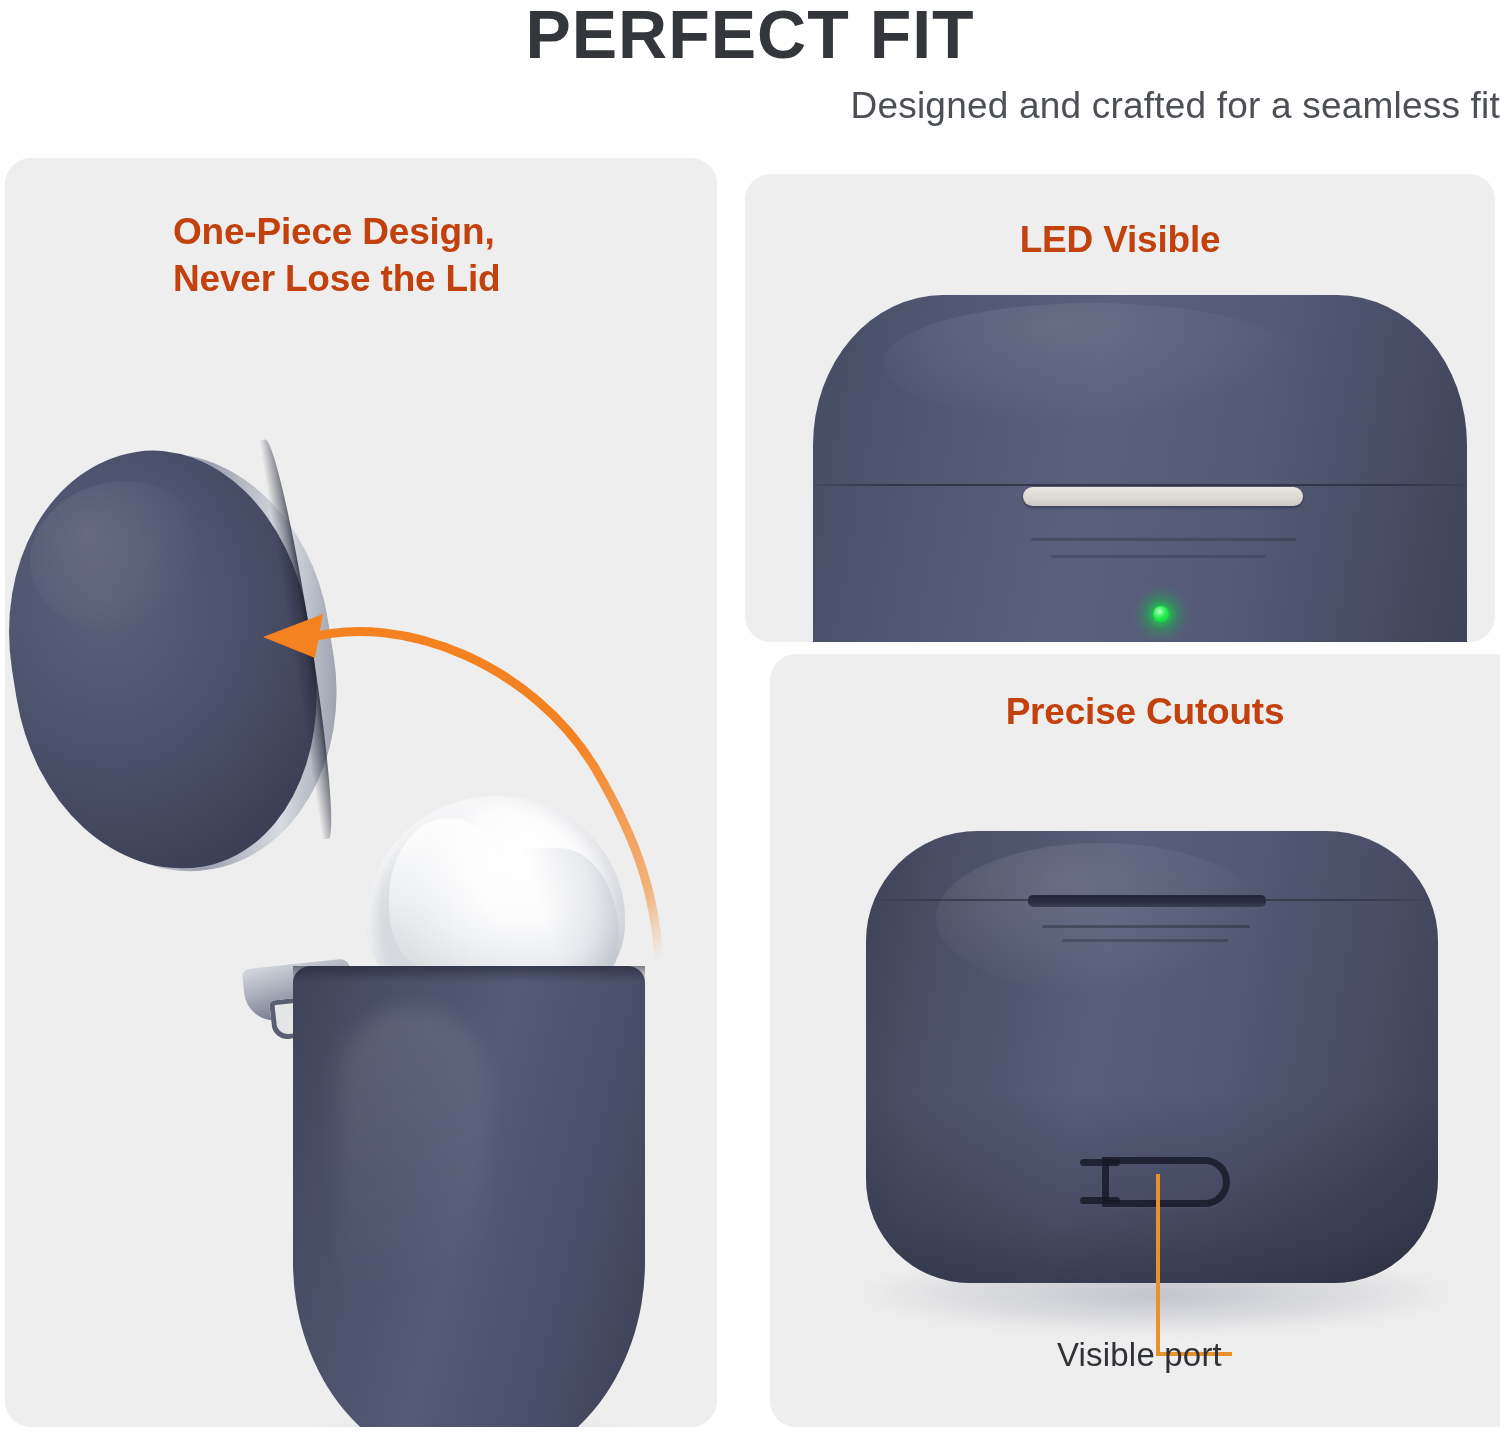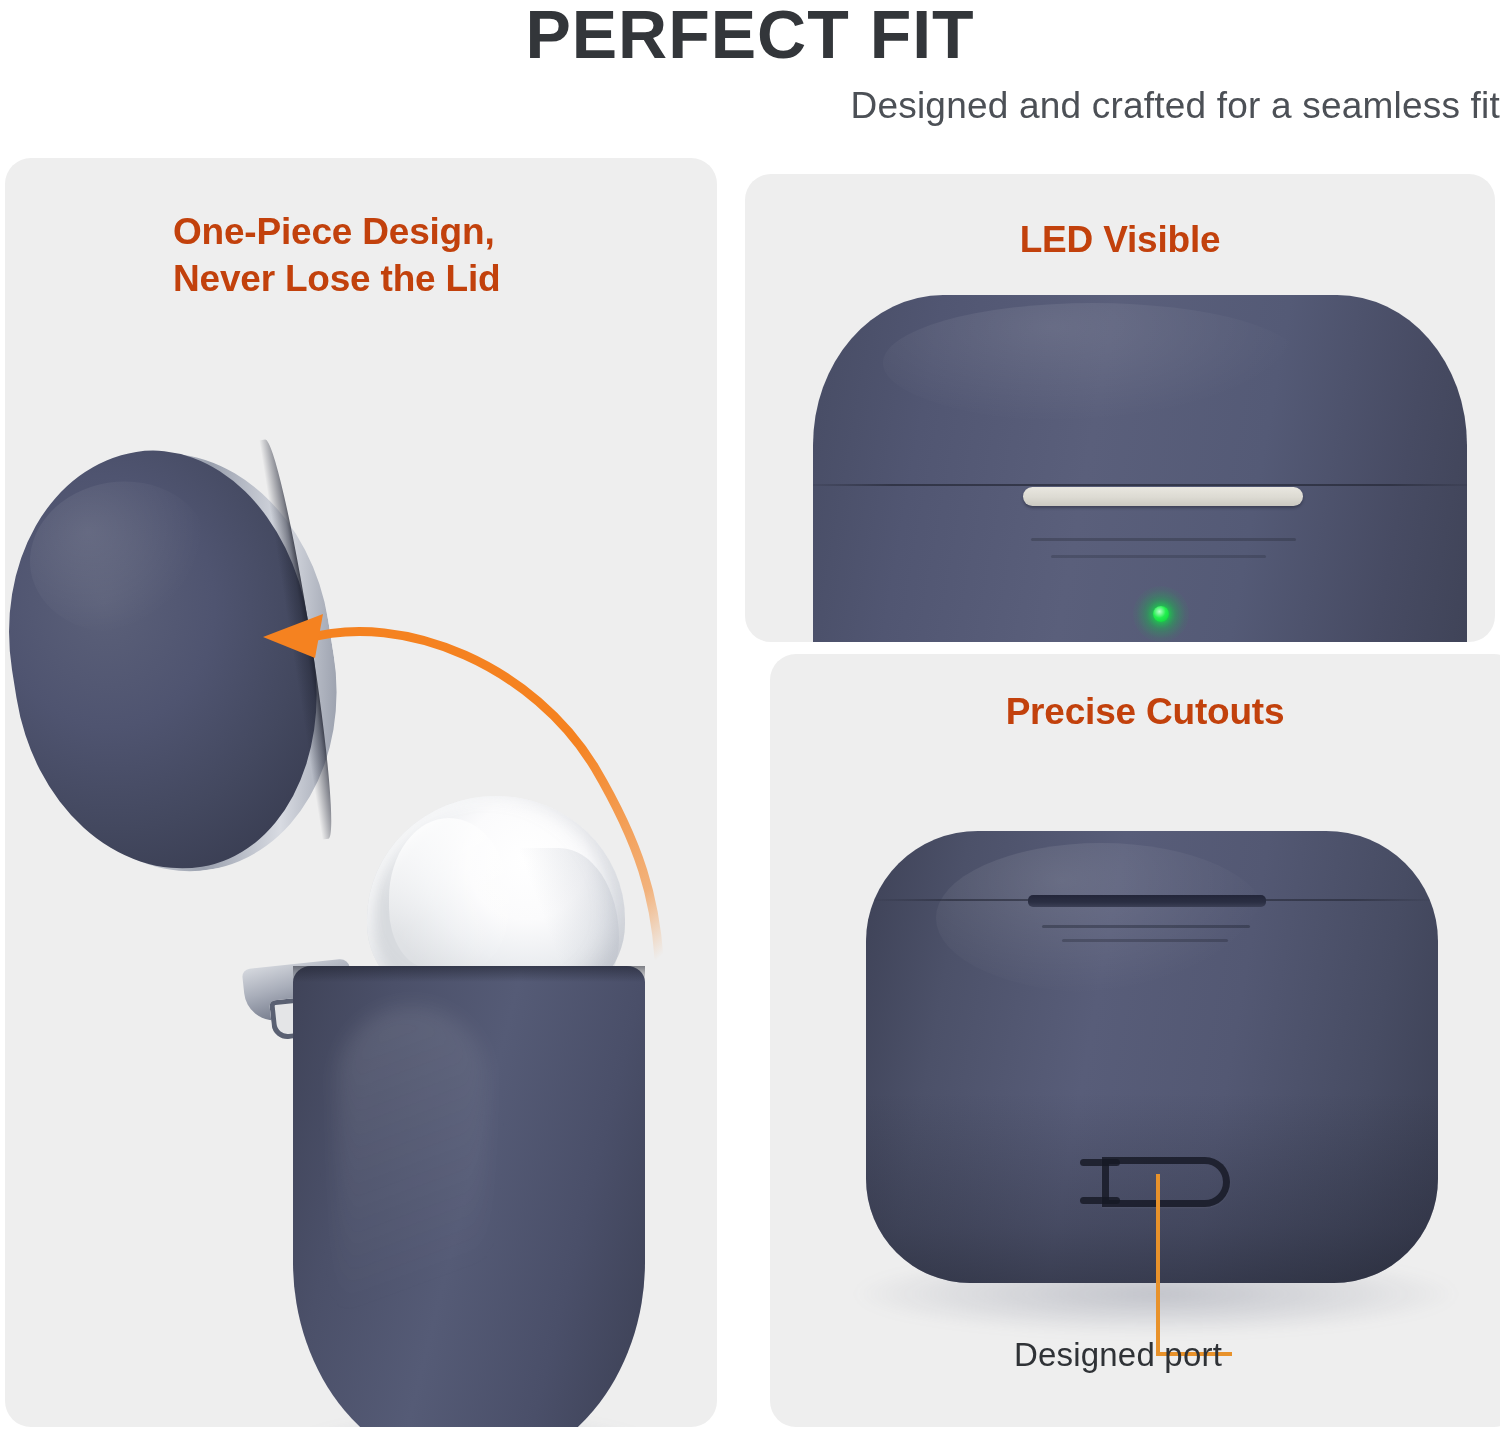--- a/index.html
+++ b/index.html
@@ -469,17 +469,17 @@
           <div class="port-tab-top"></div>
           <div class="port-tab-bot"></div>
           <div class="port-slot"></div>
         </div>
       </div>
 
       <svg class="leader-svg" viewBox="0 0 750 773">
         <path d="M 388 520 L 388 700 L 462 700" fill="none" stroke="#E8922B" stroke-width="4" stroke-linejoin="miter"></path>
       </svg>
 
-      <div class="port-label">Designed port</div>
+      <div class="port-label">Visible port</div>
     </div>
   </div>
 
 </div>
 
 </body></html>

